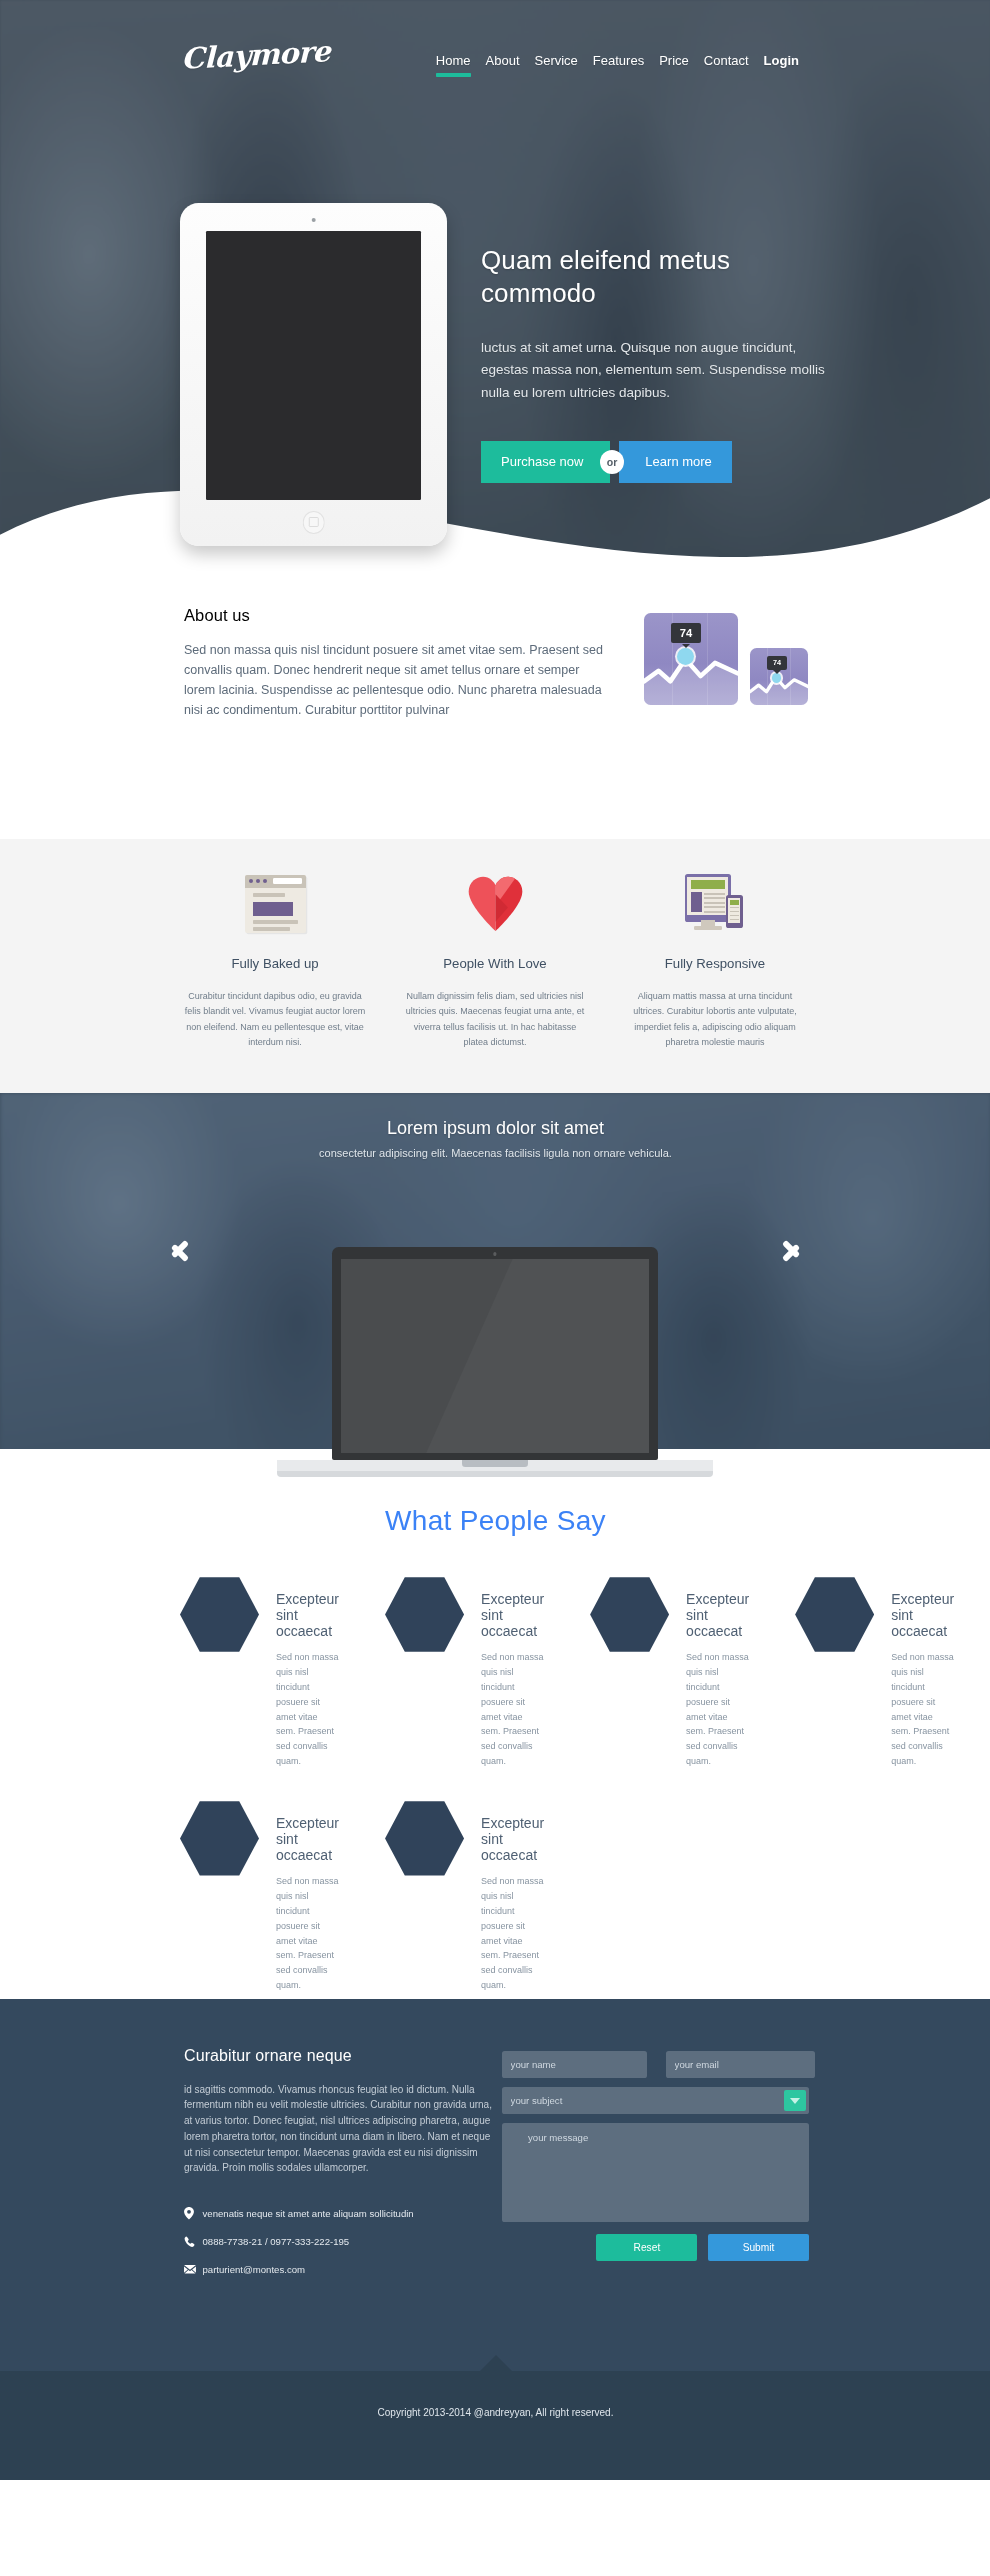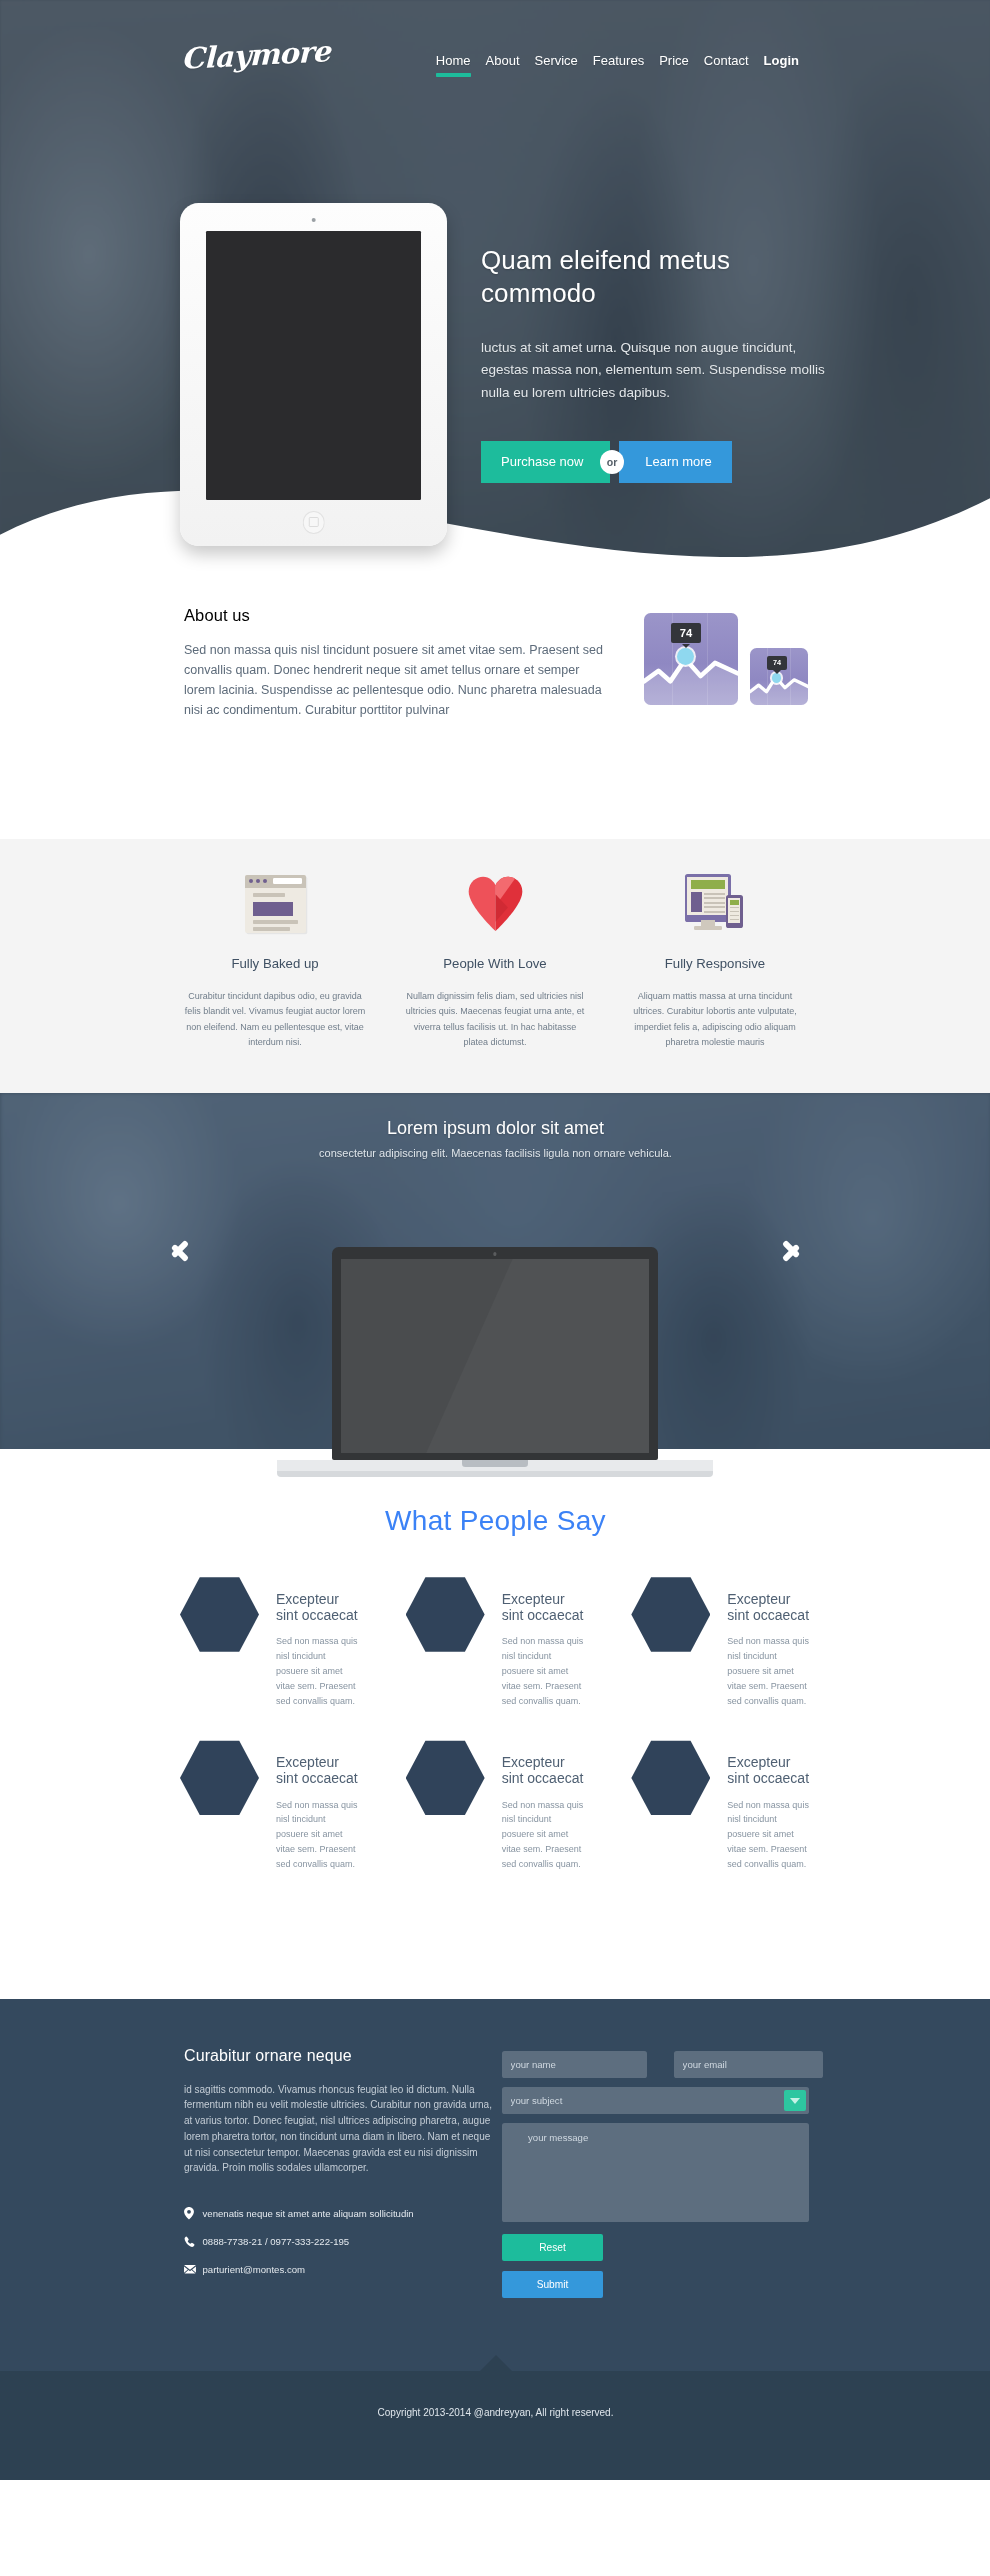--- a/index.html
+++ b/index.html
@@ -227,21 +227,21 @@
   .base-top { position: absolute; left: -55px; top: 213px; width: 436px; height: 10.6px; background: #e8eaec; }
   .base-bot { position: absolute; left: -55px; top: 224px; width: 436px; height: 6px; background: #d6d9dc; border-radius: 0 0 4px 4px; }
   .trackpad { position: absolute; left: 130px; top: 213px; width: 66px; height: 6.6px; background: #b8bdc2; border-radius: 0 0 3.3px 3.3px; }
   .desk { position: absolute; left: 0; top: 1449px; width: 991px; height: 36px; background: #ffffff; z-index: 4; }
 
   
   .testi { position: relative; width: 991px; height: 536px; background: #ffffff; }
   .testi-title { position: absolute; top: 42px; width: 991px; text-align: center;
                  font-size: 28px; font-weight: 300; color: #3b82f6; letter-spacing: 0.3px; }
   .testi-grid { position: absolute; left: 180px; top: 112px; width: 631px;
-                display: grid; grid-template-columns: 1fr 1fr 1fr; row-gap: 30px; column-gap: 46px; }
+                display: grid; grid-template-columns: 1fr 1fr 1fr 1fr; row-gap: 30px; column-gap: 46px; }
   .testi-item { display: flex; align-items: flex-start; }
   .hexa {
     width: 79px; height: 79px; flex: 0 0 79px; background: #30435a;
     -webkit-clip-path: polygon(25% 3%, 75% 3%, 100% 50%, 75% 97%, 25% 97%, 0% 50%);
     clip-path: polygon(25% 3%, 75% 3%, 100% 50%, 75% 97%, 25% 97%, 0% 50%);
     border-radius: 10.6px;
   }
   .testi-body { margin-left: 17px; padding-top: 16px; }
   .testi-name { font-size: 14px; color: #4f6073; font-weight: 400; }
   .testi-text { margin-top: 11.2px; font-size: 9px; line-height: 1.65; color: #8794a1; }
@@ -250,42 +250,42 @@
   .footer { position: relative; width: 991px; height: 372px; background: #34495e; }
   .f-left { position: absolute; left: 184px; top: 48px; width: 317px; color: #ffffff; }
   .f-title { font-size: 16px; font-weight: 400; letter-spacing: 0.1px; }
   .f-text { margin-top: 16.5px; font-size: 10px; line-height: 1.58; color: #c4cdd6; }
   .f-contact { margin-top: 31px; }
   .f-row { display: flex; align-items: center; margin-bottom: 16.5px; font-size: 9.6px; color: #e4e9ee; }
   .f-row .ic { width: 18.5px; flex: 0 0 18.5px; display: flex; align-items: center; justify-content: flex-start; }
   .f-row svg { fill: #ffffff; }
 
   .f-form { position: absolute; left: 502px; top: 52px; width: 307px; }
-  .f-form-row { display: flex; gap: 27px; }
+  .f-form-row { display: flex; gap: 19px; }
   .fld {
     background: #5d6e7f; border: none; border-radius: 2.6px; color: #dfe6ec;
     font-family: "Liberation Sans", sans-serif; font-size: 9.6px;
     padding: 0 8.6px; height: 27px; outline: none;
   }
   .fld::placeholder { color: #cfd8e0; }
   .fld-name { width: 145px; }
   .fld-email { width: 150px; }
   .fld-wrap { position: relative; margin-top: 9.2px; }
   .fld-subject { width: 307px; padding-right: 32px; }
   .sel-arrow {
     position: absolute; right: 3.3px; top: 3.3px; width: 22px; height: 20.5px;
     background: #2dc6a0; border-radius: 2px; cursor: pointer;
     display: flex; align-items: center; justify-content: center;
   }
   .sel-arrow::after {
     content: ""; border-left: 5.3px solid transparent; border-right: 5.3px solid transparent;
     border-top: 6px solid #c5f2e6;
   }
   .fld-msg { width: 307px; height: 99px; padding: 8px 26px; margin-top: 9.2px; resize: none; line-height: 1.4; display: block; }
-  .f-btns { margin-top: 11.2px; display: flex; justify-content: flex-end; gap: 10.6px; flex-direction: column; }
+  .f-btns { margin-top: 11.2px; display: flex; justify-content: flex-end; gap: 10.6px; }
   .fbtn { border: none; border-radius: 2px; color: #ffffff; font-family: "Liberation Sans", sans-serif;
           font-size: 10.2px; width: 101px; height: 27px; cursor: pointer; }
   .fbtn-reset { background: #1dbc9c; }
   .fbtn-submit { background: #3498db; }
 
   .copybar { position: relative; width: 991px; height: 109px; background: #2d4152; }
   .copy-notch {
     position: absolute; left: 50%; top: -16px; transform: translateX(-50%);
     width: 0; height: 0; border-left: 16.5px solid transparent; border-right: 16.5px solid transparent;
     border-bottom: 16px solid #2d4152;

